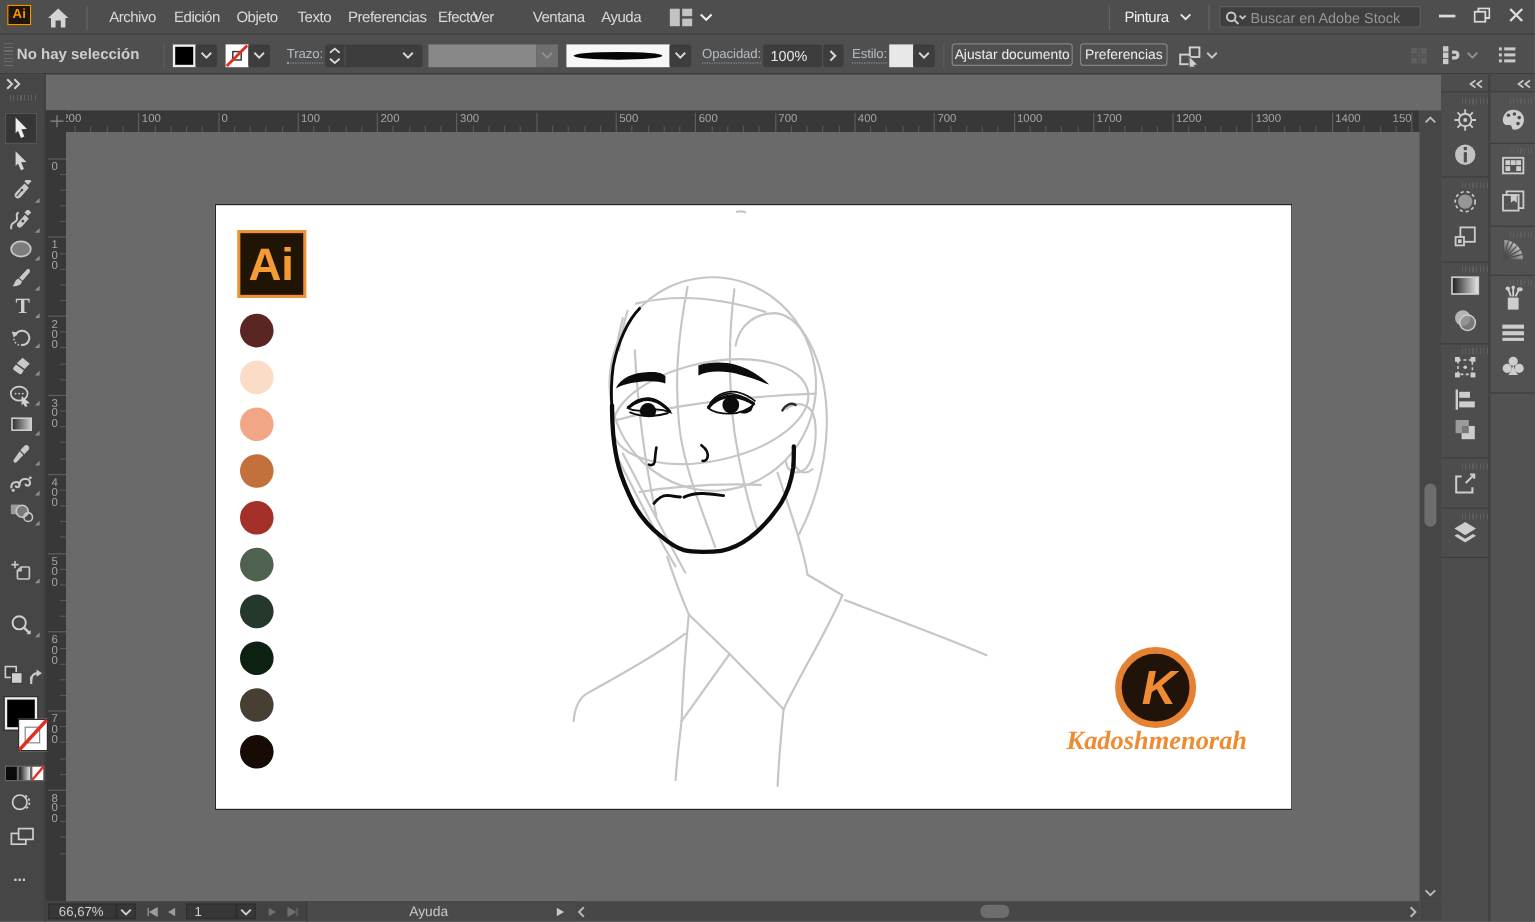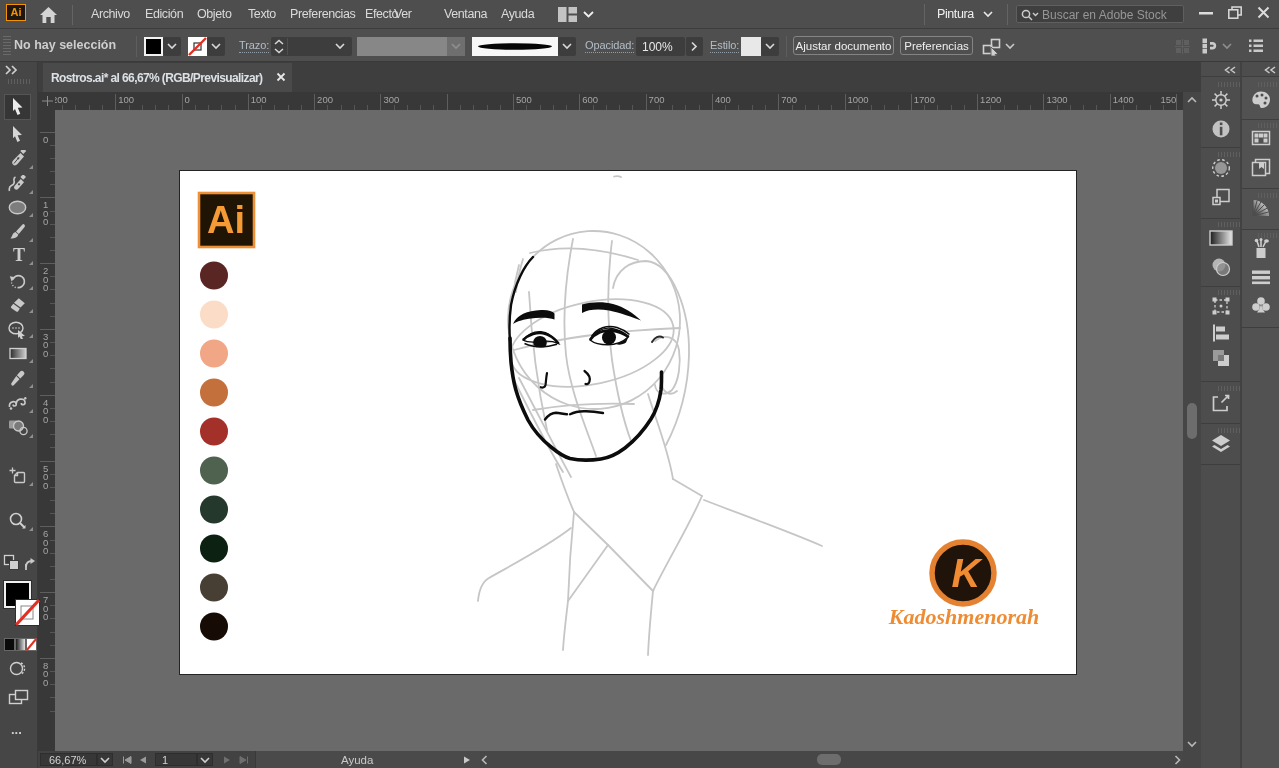--- a/index.html
+++ b/index.html
@@ -281,28 +281,20 @@
     <svg class="ico" style="left:1249px;top:10px" width="14" height="14" viewBox="0 0 14 14">
         <rect x="0" y="0.5" width="2.5" height="2.5" fill="#cacaca"></rect>
         <rect x="0" y="5.5" width="2.5" height="2.5" fill="#cacaca"></rect>
         <rect x="0" y="10.5" width="2.5" height="2.5" fill="#cacaca"></rect>
         <rect x="4.5" y="0.5" width="9.5" height="2.5" fill="#cacaca"></rect>
         <rect x="4.5" y="5.5" width="9.5" height="2.5" fill="#cacaca"></rect>
         <rect x="4.5" y="10.5" width="9.5" height="2.5" fill="#cacaca"></rect>
       </svg>
   </div>
 
-  <div id="tabrow" class="abs">
-    <div id="tab">
-      <span class="t">Rostros.ai* al 66,67% (RGB/Previsualizar)</span>
-      <svg class="ico" style="left:233px;top:9px" width="10" height="10" viewBox="0 0 10 10">
-          <path d="M1.5 1.5 L8.5 8.5 M8.5 1.5 L1.5 8.5" stroke="#e8e8e8" stroke-width="1.8"></path>
-        </svg>
-    </div>
-  </div>
 
   <div id="hruler" class="abs">
       <div class="abs" style="left:10.9px;top:2px;width:1px;height:16px;background:#5e5e5e;"></div>
 <span class="rnum" style="left:13.9px;top:2px;">200</span>
 <div class="abs" style="left:24.2px;top:13px;width:1px;height:5px;background:#565656;"></div>
 <div class="abs" style="left:37.4px;top:13px;width:1px;height:5px;background:#565656;"></div>
 <div class="abs" style="left:50.7px;top:13px;width:1px;height:5px;background:#565656;"></div>
 <div class="abs" style="left:63.9px;top:13px;width:1px;height:5px;background:#565656;"></div>
 <div class="abs" style="left:77.2px;top:2px;width:1px;height:16px;background:#5e5e5e;"></div>
 <span class="rnum" style="left:80.2px;top:2px;">100</span>

